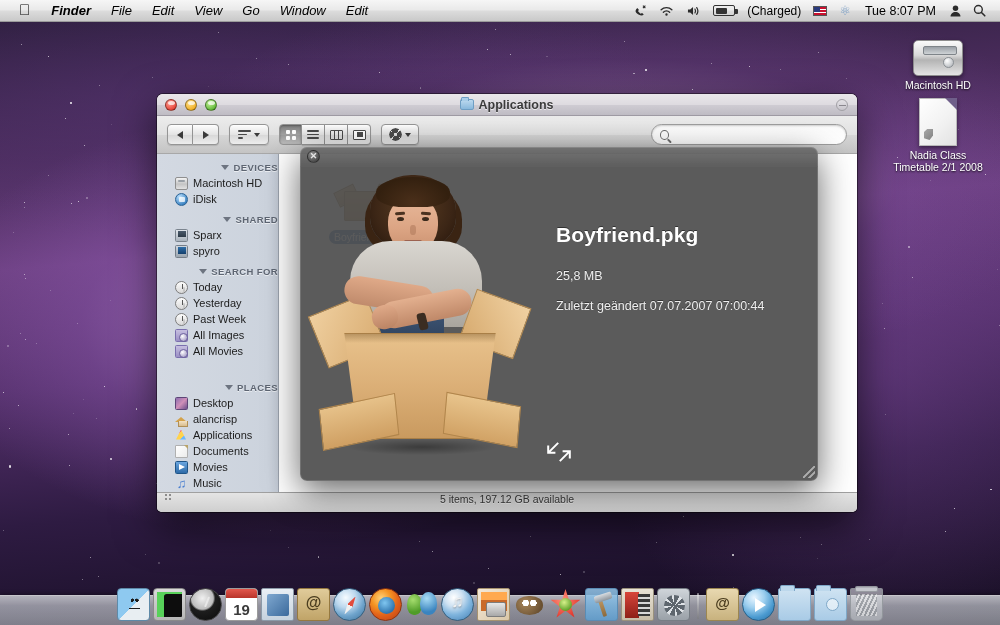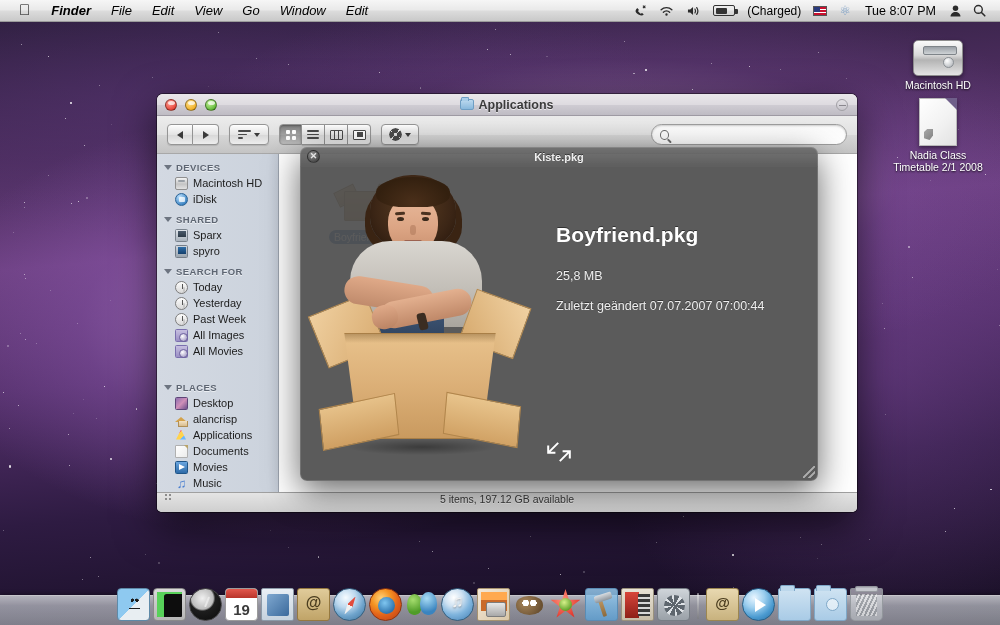--- a/index.html
+++ b/index.html
@@ -203,21 +203,21 @@
     background:linear-gradient(to right,#d3d9e2 0%,#ccd3dd 92%,#c2c9d4 100%);
     border-right:1px solid #9ba2ad;
     padding-top:6px; overflow:hidden;
     font-size:11px; color:#1c1c1c;
   }
   .sb-group { margin-bottom:5px; }
   .sb-head {
     display:flex; align-items:center; gap:4px;
     padding:2px 0 2px 7px;
     font-size:9.5px; font-weight:bold; letter-spacing:.4px;
-    color:#5d6572; text-shadow:0 1px 0 rgba(255,255,255,.6);
+    color:#5d6572; text-shadow:0 1px 0 rgba(255,255,255,.6);justify-content:flex-end;
   }
   .disc { width:0; height:0; border-left:4px solid transparent; border-right:4px solid transparent;
     border-top:5px solid #6d7480; }
   .sb-item {
     display:flex; align-items:center; gap:5px;
     padding:1px 0 1px 18px; height:16px; font-size:11px;
     white-space:nowrap; cursor:default;
   }
   .sb-ico { width:13px; height:13px; flex:0 0 13px; position:relative; }
 
@@ -1055,21 +1055,20 @@
   <div id="statusbar">
     <span id="sb-grip"></span>
     <span>5 items, 197.12 GB available</span>
     <span id="sb-resize"></span>
   </div>
 </div>
 
 <div id="quicklook">
   <div id="ql-titlebar">
     <div id="ql-close">✕</div>
-    <div id="ql-title">Kiste.pkg</div>
   </div>
 
   <div id="ql-body">
 
     <div id="ql-image">
       <div class="scene">
         <div class="boy-hair"></div>
         <div class="boy-face">
           <span class="brow l"></span>
             <span class="brow r"></span>

